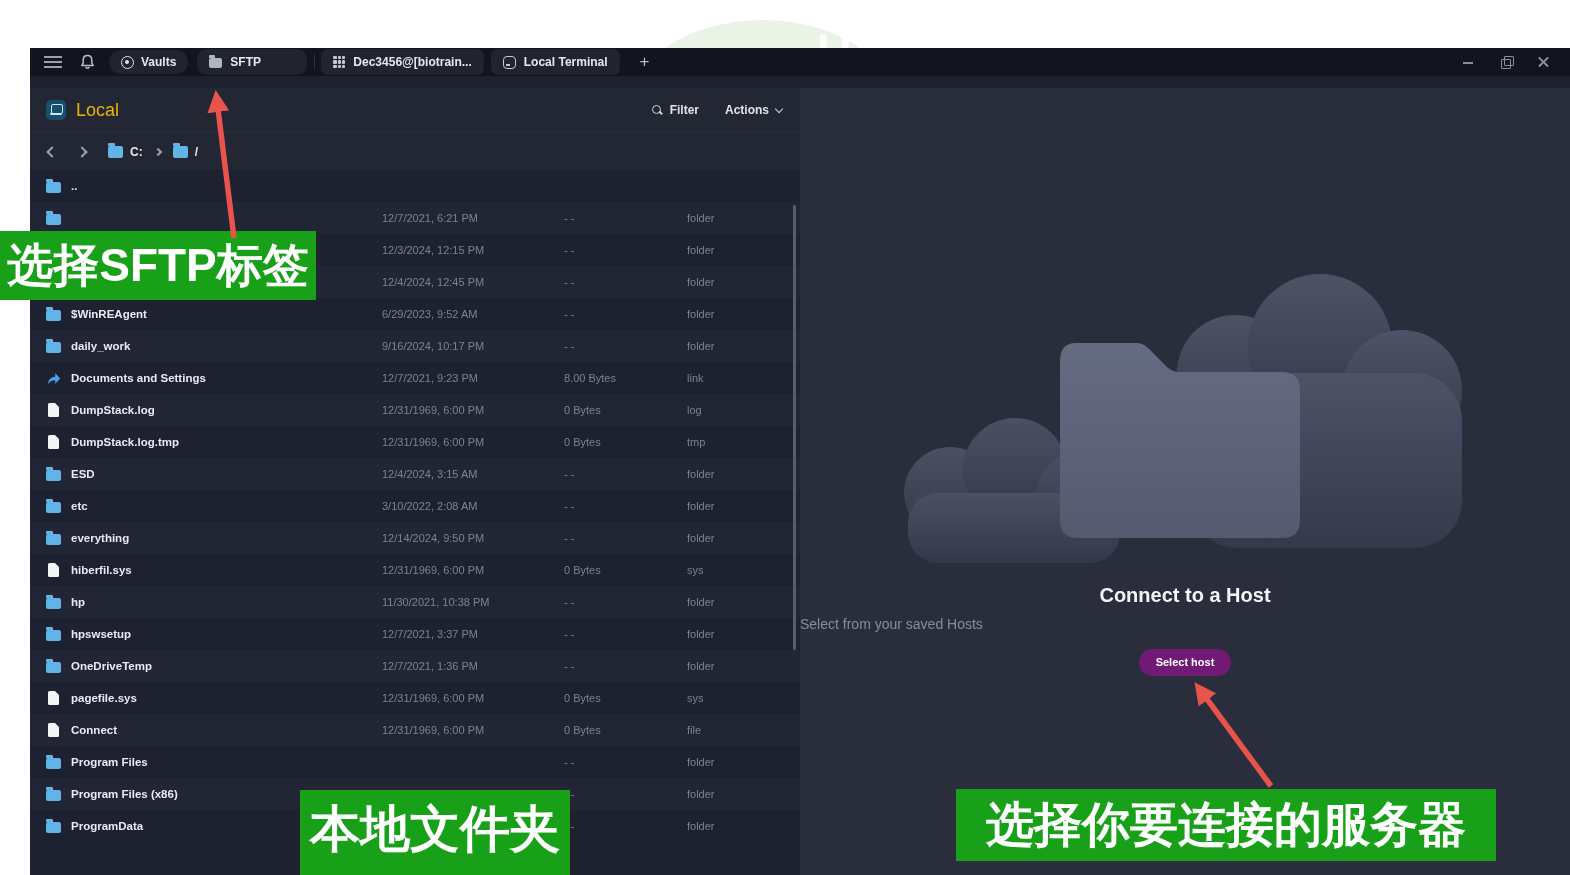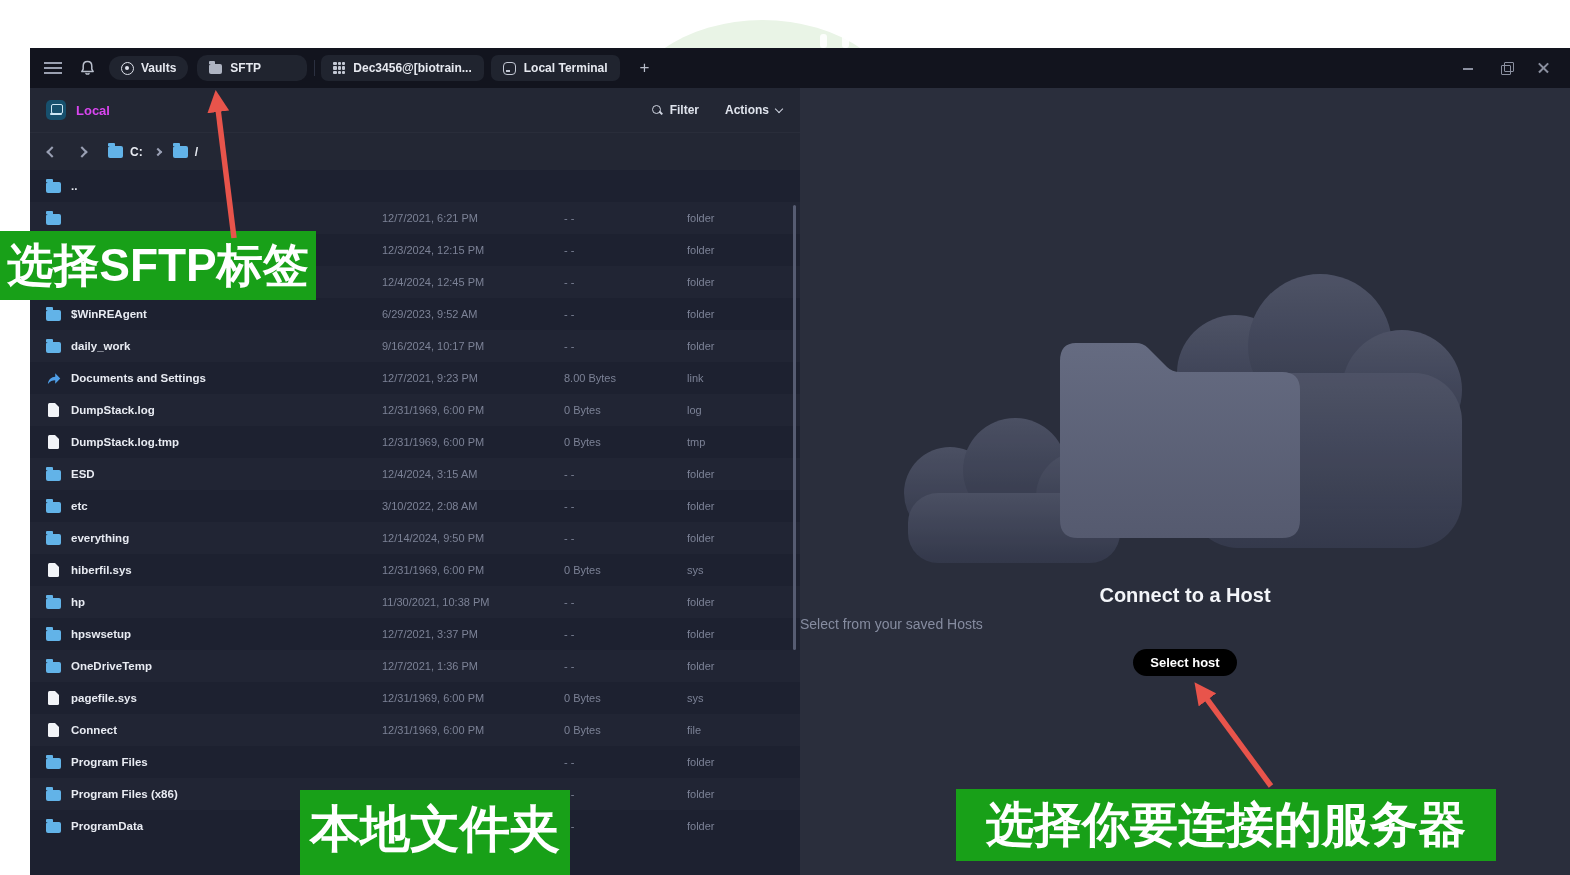--- a/index.html
+++ b/index.html
@@ -11,21 +11,21 @@
           border-radius:50%; background:#e9f4e6; z-index:0; }
   .blob .candle { position:absolute; background:#ffffff; border-radius:3px; opacity:.85; }
   .blob .c1 { left:200px; top:14px; width:7px; height:14px; }
   .blob .c2 { left:222px; top:8px;  width:7px; height:20px; }
 
   
   .window { position:absolute; left:30px; top:48px; width:1540px; height:827px;
             background:#1d2130; z-index:10; }
 
   
-  .titlebar { position:absolute; left:0; top:0; width:100%; height:40px;
+  .titlebar { position:absolute; left:0; top:0; width:100%; height:28px;
               background:#12141e; display:flex; align-items:center; }
   .burger { width:18px; height:12px; margin-left:14px;
             border-top:2px solid #9aa0b0; border-bottom:2px solid #9aa0b0; position:relative; cursor:pointer; }
   .burger::before { content:""; position:absolute; left:0; top:3px; width:100%; height:2px; background:#9aa0b0; }
   .bell { margin-left:18px; display:block; }
   .pill { display:flex; align-items:center; height:24px; padding:0 12px; border-radius:12px;
           background:#20242f; color:#e6e9f0; font-size:12px; font-weight:bold; cursor:pointer; }
   .tab  { display:flex; align-items:center; height:26px; padding:0 12px; border-radius:7px;
           background:#20242f; color:#e6e9f0; font-size:12px; font-weight:bold; cursor:pointer; }
   .vaults { margin-left:14px; }
@@ -65,21 +65,21 @@
 
   
   .left-pane { position:absolute; left:0; top:40px; width:770px; height:787px;
                background:#1d2130; overflow:hidden; }
   .pane-header { height:44px; background:#232734; display:flex; align-items:center; padding:0 18px 0 16px; }
   .local-badge { width:20px; height:20px; border-radius:5px; background:#17506d; position:relative; margin-right:10px; }
   .local-badge::before { content:""; position:absolute; left:5px; top:4px; width:10px; height:8px;
                          border:1.5px solid #cfe7f5; border-radius:2px; }
   .local-badge::after { content:""; position:absolute; left:4px; top:13px; width:12px; height:2px;
                         background:#cfe7f5; border-radius:1px; }
-  .pane-title { color:#d946ef; font-size:13px; font-weight:bold; }
+  .pane-title { color:#eab308; font-size:18px; font-weight:normal; }
   .pane-actions { margin-left:auto; display:flex; gap:26px; }
   .p-act { display:flex; align-items:center; color:#dfe3ec; font-size:12px; font-weight:bold; cursor:pointer; }
   .ic-search { width:11px; height:11px; position:relative; margin-right:7px; }
   .ic-search::before { content:""; position:absolute; left:0; top:0; width:7px; height:7px;
                        border:1.5px solid #cfd4e0; border-radius:50%; }
   .ic-search::after { content:""; position:absolute; left:7px; top:7px; width:4px; height:1.5px;
                       background:#cfd4e0; transform:rotate(45deg); }
   .caret-down { width:6px; height:6px; border-right:1.6px solid #cfd4e0; border-bottom:1.6px solid #cfd4e0;
                 transform:rotate(45deg); margin-left:7px; margin-top:-3px; }
 
@@ -135,21 +135,21 @@
   
   .right-pane { position:absolute; left:770px; top:40px; width:770px; height:787px;
                 background:#2a2e3c; overflow:hidden; }
   .illu { position:absolute; left:90px; top:160px; }
   .rp-title { position:absolute; left:0; top:496px; width:100%; text-align:center;
               color:#f3f5f9; font-size:20px; font-weight:bold; }
   .rp-sub { position:absolute; left:0; top:528px; width:100%; text-align:left;
             color:#868ca0; font-size:14px; }
   .rp-btnrow { position:absolute; left:0; top:561px; width:100%; text-align:center; }
   .select-host { display:inline-block; height:27px; line-height:27px; padding:0 17px;
-                 border-radius:14px; background:#000000; color:#ffffff; font-size:13px;
+                 border-radius:14px; background:#701a75; color:#ffffff; font-size:11px;
                  font-weight:bold; border:none; cursor:pointer;
                  font-family:"Liberation Sans","DejaVu Sans",sans-serif;text-align:center; }
 
   
   .anno { position:absolute; z-index:40; background:#18a018; color:#ffffff; font-weight:bold;
           text-align:center; white-space:nowrap; overflow:hidden;
           font-family:"Liberation Sans","DejaVu Sans",sans-serif; }
   .anno-1 { left:0px; top:231px; width:316px; height:69px; line-height:69px; font-size:46px; }
   .anno-2 { left:300px; top:790px; width:270px; height:90px; line-height:78px; font-size:50px; }
   .anno-3 { left:956px; top:789px; width:540px; height:72px; line-height:72px; font-size:48px; }

